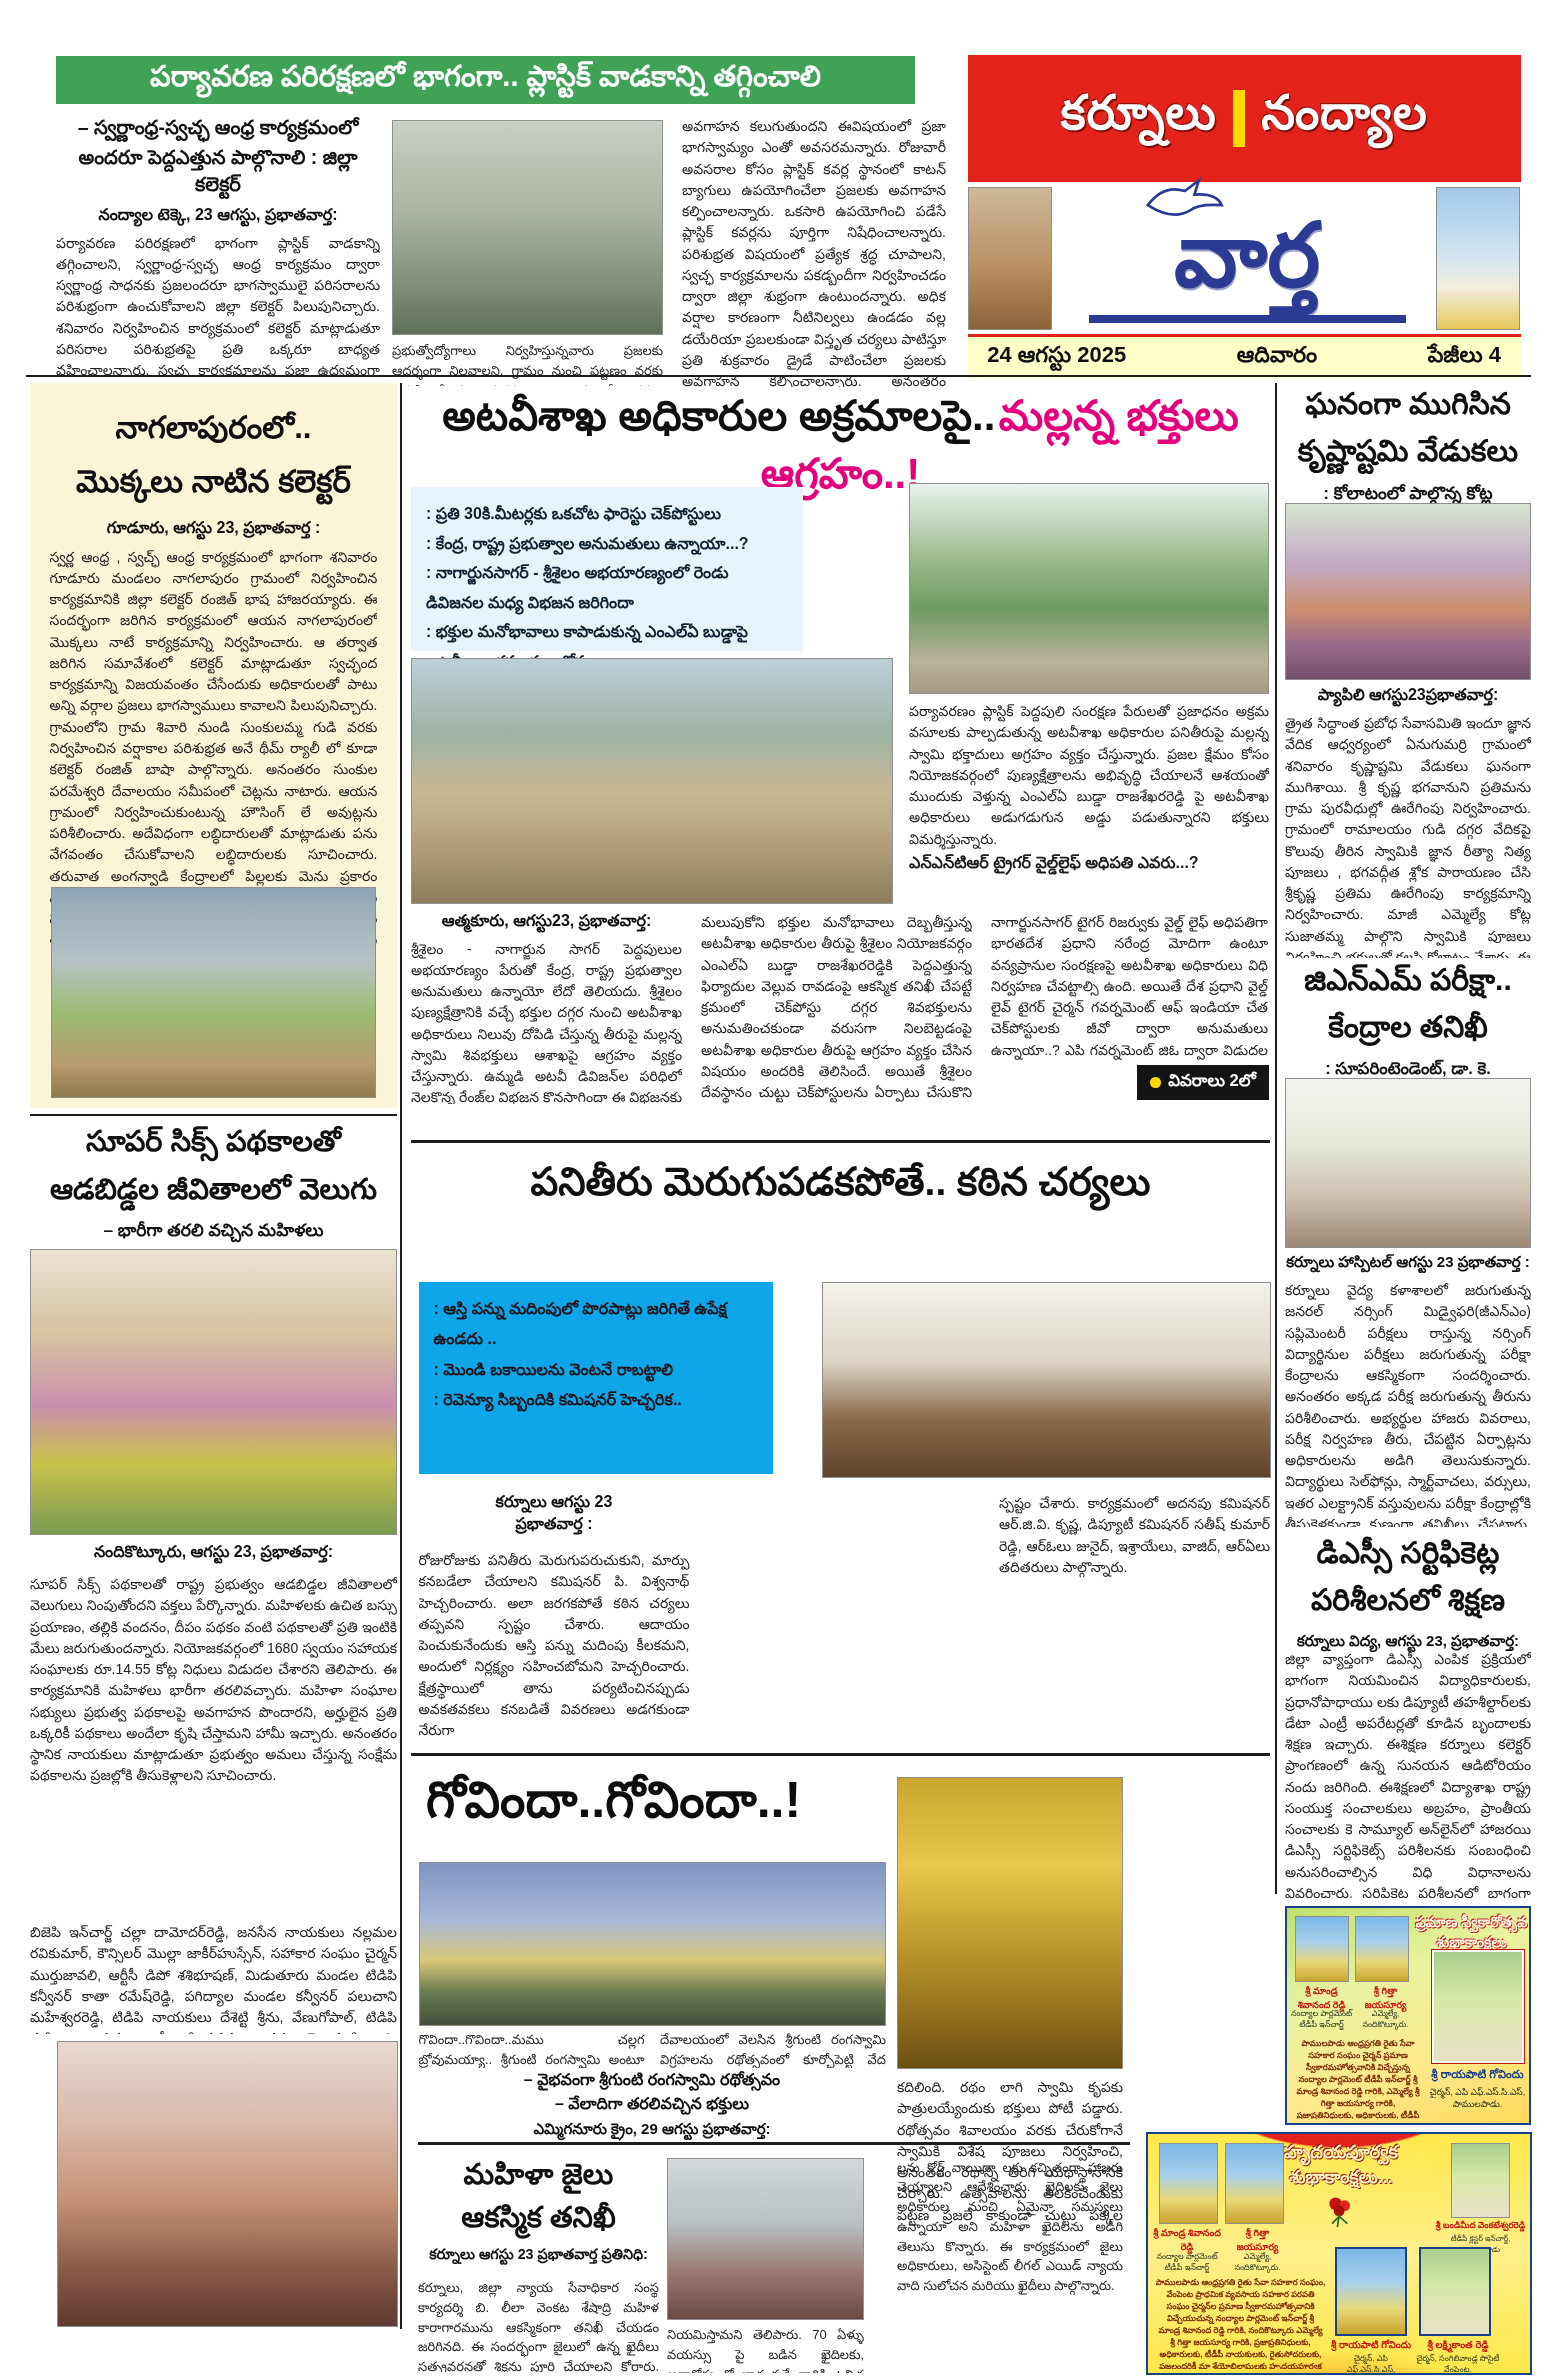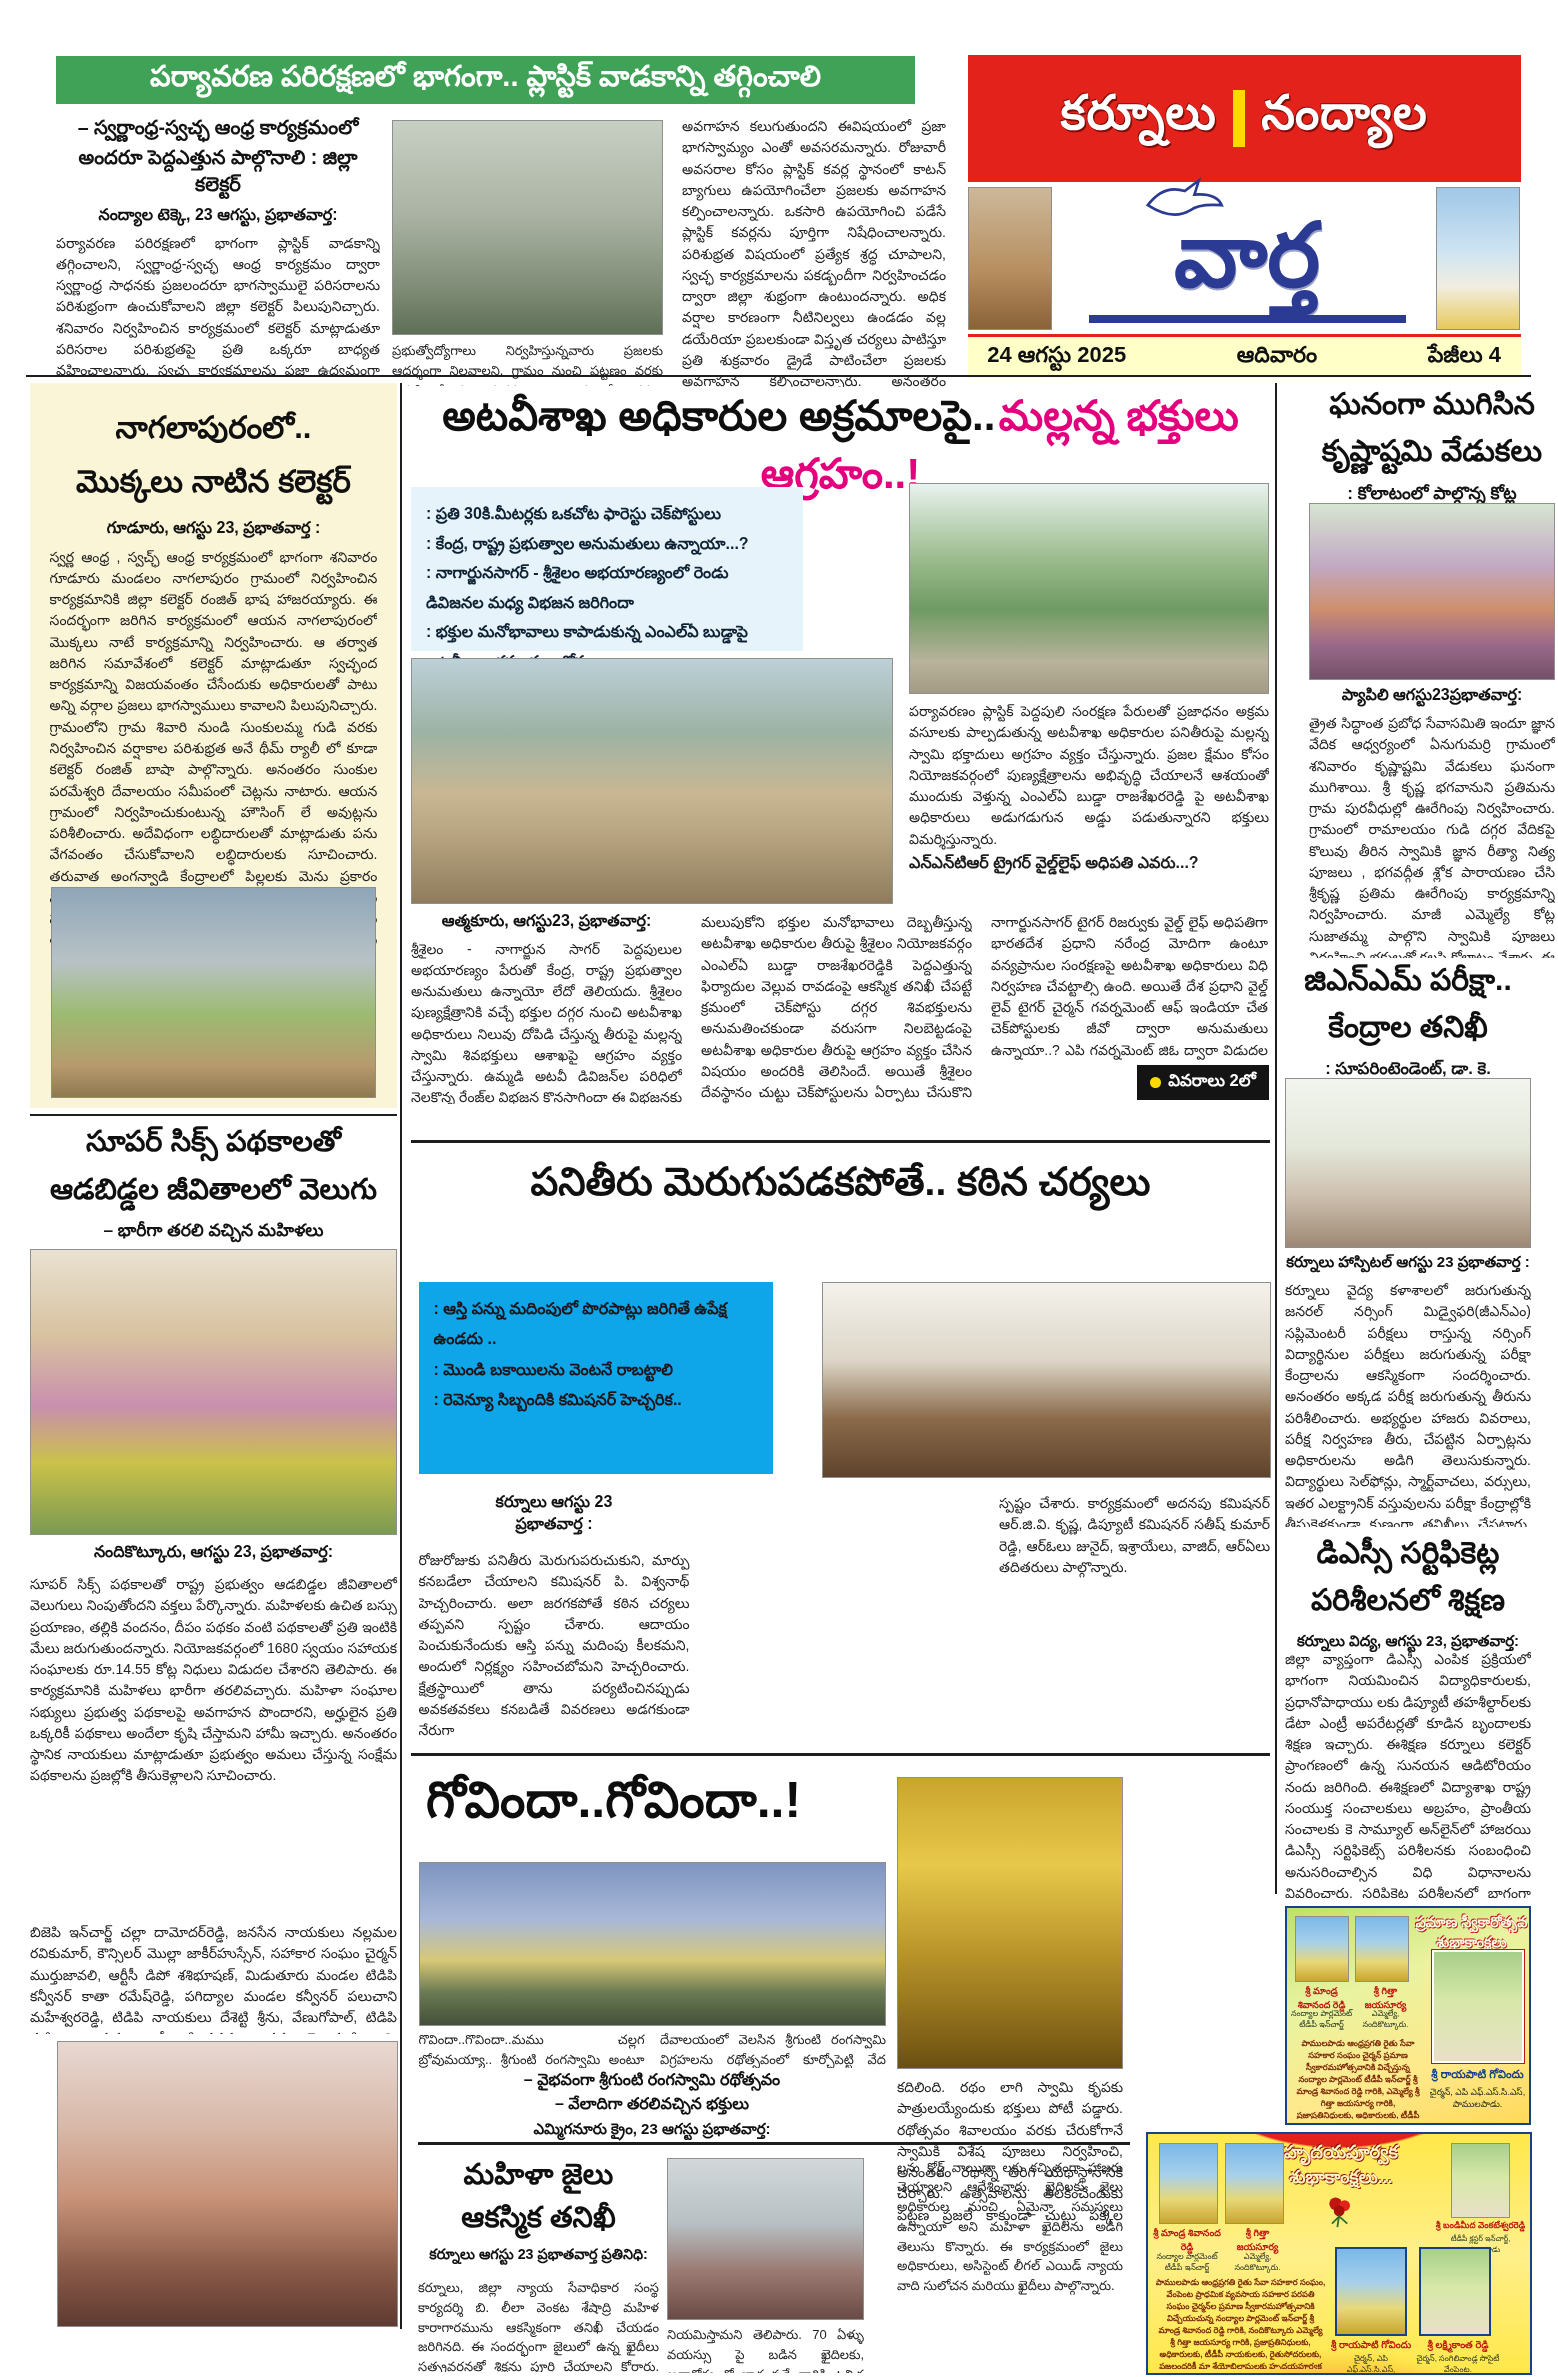--- a/index.html
+++ b/index.html
@@ -147,21 +147,21 @@
       <div class="jtext">శ్రీశైలం - నాగార్జున సాగర్ పెద్దపులుల అభయారణ్యం పేరుతో కేంద్ర, రాష్ట్ర ప్రభుత్వాల అనుమతులు ఉన్నాయో లేదో తెలియదు. శ్రీశైలం పుణ్యక్షేత్రానికి వచ్చే భక్తుల దగ్గర నుంచి అటవీశాఖ అధికారులు నిలువు దోపిడి చేస్తున్న తీరుపై మల్లన్న స్వామి శివభక్తులు ఆశాఖపై ఆగ్రహం వ్యక్తం చేస్తున్నారు. ఉమ్మడి అటవీ డివిజన్‌ల పరిధిలో నెలకొన్న రేంజ్‌ల విభజన కొనసాగిందా ఈ విభజనకు ముందుకు కేంద్రం, రాష్ట్రం ఏమైన జివో నెంబరులు విడుదల చేశారా. ఏ ప్రభుత్వంలో అనుమతులు వచ్చాయి ప్రతి 30కి.మీటర్లకు ఒక చోట అటవీశాఖ అధికారులు తనిఖీల పేరుతో చెక్‌పోస్టులను ఏర్పాటు చేసుకొని విచక్షణ లేకుండా ఆదాయ వనరులుగా</div>
     </div>
     <div class="jtext abs" style="left:290px;top:531px;width:271px;height:192px;">మలుపుకోని భక్తుల మనోభావాలు దెబ్బతీస్తున్న అటవీశాఖ అధికారుల తీరుపై శ్రీశైలం నియోజకవర్గం ఎంఎల్ఏ బుడ్డా రాజశేఖరరెడ్డికి పెద్దఎత్తున్న ఫిర్యాదుల వెల్లువ రావడంపై ఆకస్మిక తనిఖీ చేపట్టే క్రమంలో చెక్‌పోస్టు దగ్గర శివభక్తులను అనుమతించకుండా వరుసగా నిలబెట్టడంపై అటవీశాఖ అధికారుల తీరుపై ఆగ్రహం వ్యక్తం చేసిన విషయం అందరికి తెలిసిందే. అయితే శ్రీశైలం దేవస్థానం చుట్టు చెక్‌పోస్టులను ఏర్పాటు చేసుకొని అటవిశాఖ చేస్తున్న అక్రమ వసూలపై ఎన్ని ఫిర్యాదులు చేసిన పట్టించుకునే నాధుడే కరువైయారని చెప్పవచ్చు. తిరుమల తిరుపతి తరహాలో శ్రీశైలం పుణ్యక్షేత్రం అభివృద్ధి చేయాలనే లక్ష్య సాధనతో కూటమి ప్రభుత్వం</div>
     <div class="jtext abs" style="left:580px;top:531px;width:277px;height:151px;">నాగార్జునసాగర్ టైగర్ రిజర్వుకు వైల్డ్ లైఫ్ అధిపతిగా భారతదేశ ప్రధాని నరేంద్ర మోదిగా ఉంటూ వన్యప్రానుల సంరక్షణపై అటవీశాఖ అధికారులు విధి నిర్వహణ చేవట్టాల్సి ఉంది. అయితే దేశ ప్రధాని వైల్డ్ లైవ్ టైగర్ చైర్మన్ గవర్నమెంట్ ఆఫ్ ఇండియా చేత చెక్‌పోస్టులకు జీవో ద్వారా అనుమతులు ఉన్నాయా..? ఎపి గవర్నమెంట్ జిఓ ద్వారా విడుదల చేసిన జిఓ నిజమైతే డిఫారెస్టు చేసి పేదలకు ఇళ్ళపట్టాలు మంజూరు చేయవచ్చు. అటవీశాఖ కేంద్రం పరిధిలోకి వస్తుందా లేక రాష్ట్ర పరిధిలోకి వస్తుందా అనే విషయం సామాన్య ప్రజలకు ఇప్పటి వరకు తెలియదు. కొన్ని చట్టాలు కేంద్రాని మరి కొన్ని చట్టాలు రాష్ట్రావి అని ప్రజలు ప్రశ్నిస్తున్నారు. ఆర్వో, ఎఫ్ఆర్ చట్టం 2006లో కేంద్రం ఏర్పాటు చేశారు. కానీ</div>
     <div class="more-box abs" style="left:726px;top:684px;width:132px;height:35px;">
       <span class="more-dot"></span>
       <span>వివరాలు 2లో</span>
     </div>
   </section>
 
-  <section class="abs" style="left:1285px;top:381px;width:246px;height:580px;margin-left:24px;">
+  <section class="abs" style="left:1285px;top:381px;width:246px;height:580px;">
     <div class="hl" style="font-size:30px;padding-top:6px;">ఘనంగా ముగిసిన</div>
     <div class="hl" style="font-size:30px;margin-top:6px;">కృష్ణాష్టమి వేడుకలు</div>
     <div class="subhead" style="font-size:17.3px;margin-top:7.5px;">: కోలాటంలో పాల్గొన్న కోట్ల సుజాతమ్మ</div>
     <div class="photo ph-crowd abs" style="left:0;top:122px;width:246px;height:177px;"></div>
     <div class="dateline abs" style="left:0;top:305px;width:246px;text-align:center;font-size:16px;">ప్యాపిలి ఆగస్టు23ప్రభాతవార్త:</div>
     <div class="jtext abs" style="left:0;top:332px;width:246px;height:245px;">త్రైత సిద్ధాంత ప్రబోధ సేవాసమితి ఇందూ జ్ఞాన వేదిక ఆధ్వర్యంలో ఏనుగుమర్రి గ్రామంలో శనివారం కృష్ణాష్టమి వేడుకలు ఘనంగా ముగిశాయి. శ్రీ కృష్ణ భగవానుని ప్రతిమను గ్రామ పురవీధుల్లో ఊరేగింపు నిర్వహించారు. గ్రామంలో రామాలయం గుడి దగ్గర వేదికపై కొలువు తీరిన స్వామికి జ్ఞాన రీత్యా నిత్య పూజలు , భగవద్గీత శ్లోక పారాయణం చేసి శ్రీకృష్ణ ప్రతిమ ఊరేగింపు కార్యక్రమాన్ని నిర్వహించారు. మాజీ ఎమ్మెల్యే కోట్ల సుజాతమ్మ పాల్గొని స్వామికి పూజలు నిర్వహించి భక్తులతో కలసి కోలాటం వేశారు. ఈ కార్యక్రమంలో కమిటీ అధ్యక్షులు కృష్ణ, అంజి, లక్ష్మినారాయణరెడ్డి, సుధాకర్, రమేష్, సురేష్, అంజి, శివ, ప్రబోధ సేవా సమితి సభ్యులు తదితరులు పాల్గొన్నారు...</div>
   </section>
 
   <section class="abs" style="left:1285px;top:963px;width:246px;height:565px;">
     <div class="hl" style="font-size:30px;">జిఎన్ఎమ్ పరీక్షా..</div>
@@ -210,21 +210,21 @@
 
   <div class="hrule abs" style="left:411px;top:1753px;width:859px;height:3px;"></div>
   <section class="abs" style="left:411px;top:1760px;width:859px;height:614px;">
     <div style="font-weight:bold;font-size:50px;color:#0d0d0d;padding:10.6px 0 0 15px;">గోవిందా..గోవిందా..!</div>
     <div class="photo ph-deity abs" style="left:486px;top:16.6px;width:226px;height:292px;"></div>
     <div class="photo ph-chariot abs" style="left:7.5px;top:102px;width:467px;height:164px;"></div>
     <div class="jtext abs" style="left:7.5px;top:270px;width:226px;height:38px;font-size:13px;">గొవిందా..గొవిందా..మము చల్లగ బ్రోవుమయ్యా.. శ్రీగుంటి రంగస్వామి అంటూ దిక్కులు పిక్కటిల్లేలా నామస్మరణంతో శ్రీగుంటి రంగస్వామి రథోత్సవం ఎమ్మిగనూరు పట్టణంలోని వెంకటాపురం కాలనీ యందు అంగరంగ వైభవంగా జరిగింది.</div>
     <div class="jtext abs" style="left:249px;top:270px;width:226px;height:38px;font-size:13px;">దేవాలయంలో వెలసిన శ్రీగుంటి రంగస్వామి విగ్రహలను రథోత్సవంలో కూర్చోపెట్టి వేద పండితుల మంత్రోచ్చారణ..మంగళవాయిద్యాల నడుమ సాగిన రథోత్సవం భక్తజన సంద్రంగా మారింది.</div>
     <div class="caption abs" style="left:7.5px;top:311px;width:467px;">– వైభవంగా శ్రీగుంటి రంగస్వామి రథోత్సవం</div>
     <div class="caption abs" style="left:7.5px;top:335px;width:467px;">– వేలాదిగా తరలివచ్చిన భక్తులు</div>
-    <div class="dateline abs" style="left:7.5px;top:360px;width:467px;text-align:center;font-size:15px;">ఎమ్మిగనూరు క్రైం, 23 ఆగస్టు ప్రభాతవార్త:</div>
+    <div class="dateline abs" style="left:7.5px;top:360px;width:467px;text-align:center;font-size:15px;">ఎమ్మిగనూరు క్రైం, 29 ఆగస్టు ప్రభాతవార్త:</div>
     <div class="jtext abs" style="left:486px;top:317px;width:226px;height:151px;">కదిలింది. రథం లాగి స్వామి కృపకు పాత్రులయ్యేందుకు భక్తులు పోటీ పడ్డారు. రథోత్సవం శివాలయం వరకు చేరుకోగానే స్వామికి విశేష పూజలు నిర్వహించి, అనంతరం రథాన్ని తిరిగి యథాస్థానానికి చేర్చారు. ఉత్సవాలను తిలకించేందుకు పట్టణ ప్రజలే కాకుండా చుట్టు పక్కల గ్రామాల ప్రజలు తరలిరావడంతో వెంకటాపురం కాలనీ కిక్కిరిసి పోయింది.</div>
   </section>
 
   <div class="hrule abs" style="left:418px;top:2142px;width:712px;height:3px;"></div>
   <section class="abs" style="left:418px;top:2150px;width:712px;height:226px;">
     <div class="hl abs" style="left:0;top:7.5px;width:241px;font-size:29px;">మహిళా జైలు</div>
     <div class="hl abs" style="left:0;top:51px;width:241px;font-size:29px;">ఆకస్మిక తనిఖీ</div>
     <div class="dateline abs" style="left:0;top:96px;width:241px;text-align:center;font-size:14.3px;">కర్నూలు ఆగస్టు 23 ప్రభాతవార్త ప్రతినిధి:</div>
     <div class="jtext abs" style="left:0;top:128px;width:241px;height:94px;font-size:13px;">కర్నూలు, జిల్లా న్యాయ సేవాధికార సంస్థ కార్యదర్శి బి. లీలా వెంకట శేషాద్రి మహిళ కారాగారమును ఆకస్మికంగా తనిఖీ చేయడం జరిగినది. ఈ సందర్భంగా జైలులో ఉన్న ఖైదీలు సత్ప్రవర్తనతో శిక్షను పూర్తి చేయాలని కోరారు. ఖైదీలకు ఎవరికైనా న్యాయవాదులు లేకుంటే ఉచితంగా న్యాయవాదిని</div>
     <div class="photo ph-jail abs" style="left:249px;top:7.5px;width:197px;height:162px;"></div>

